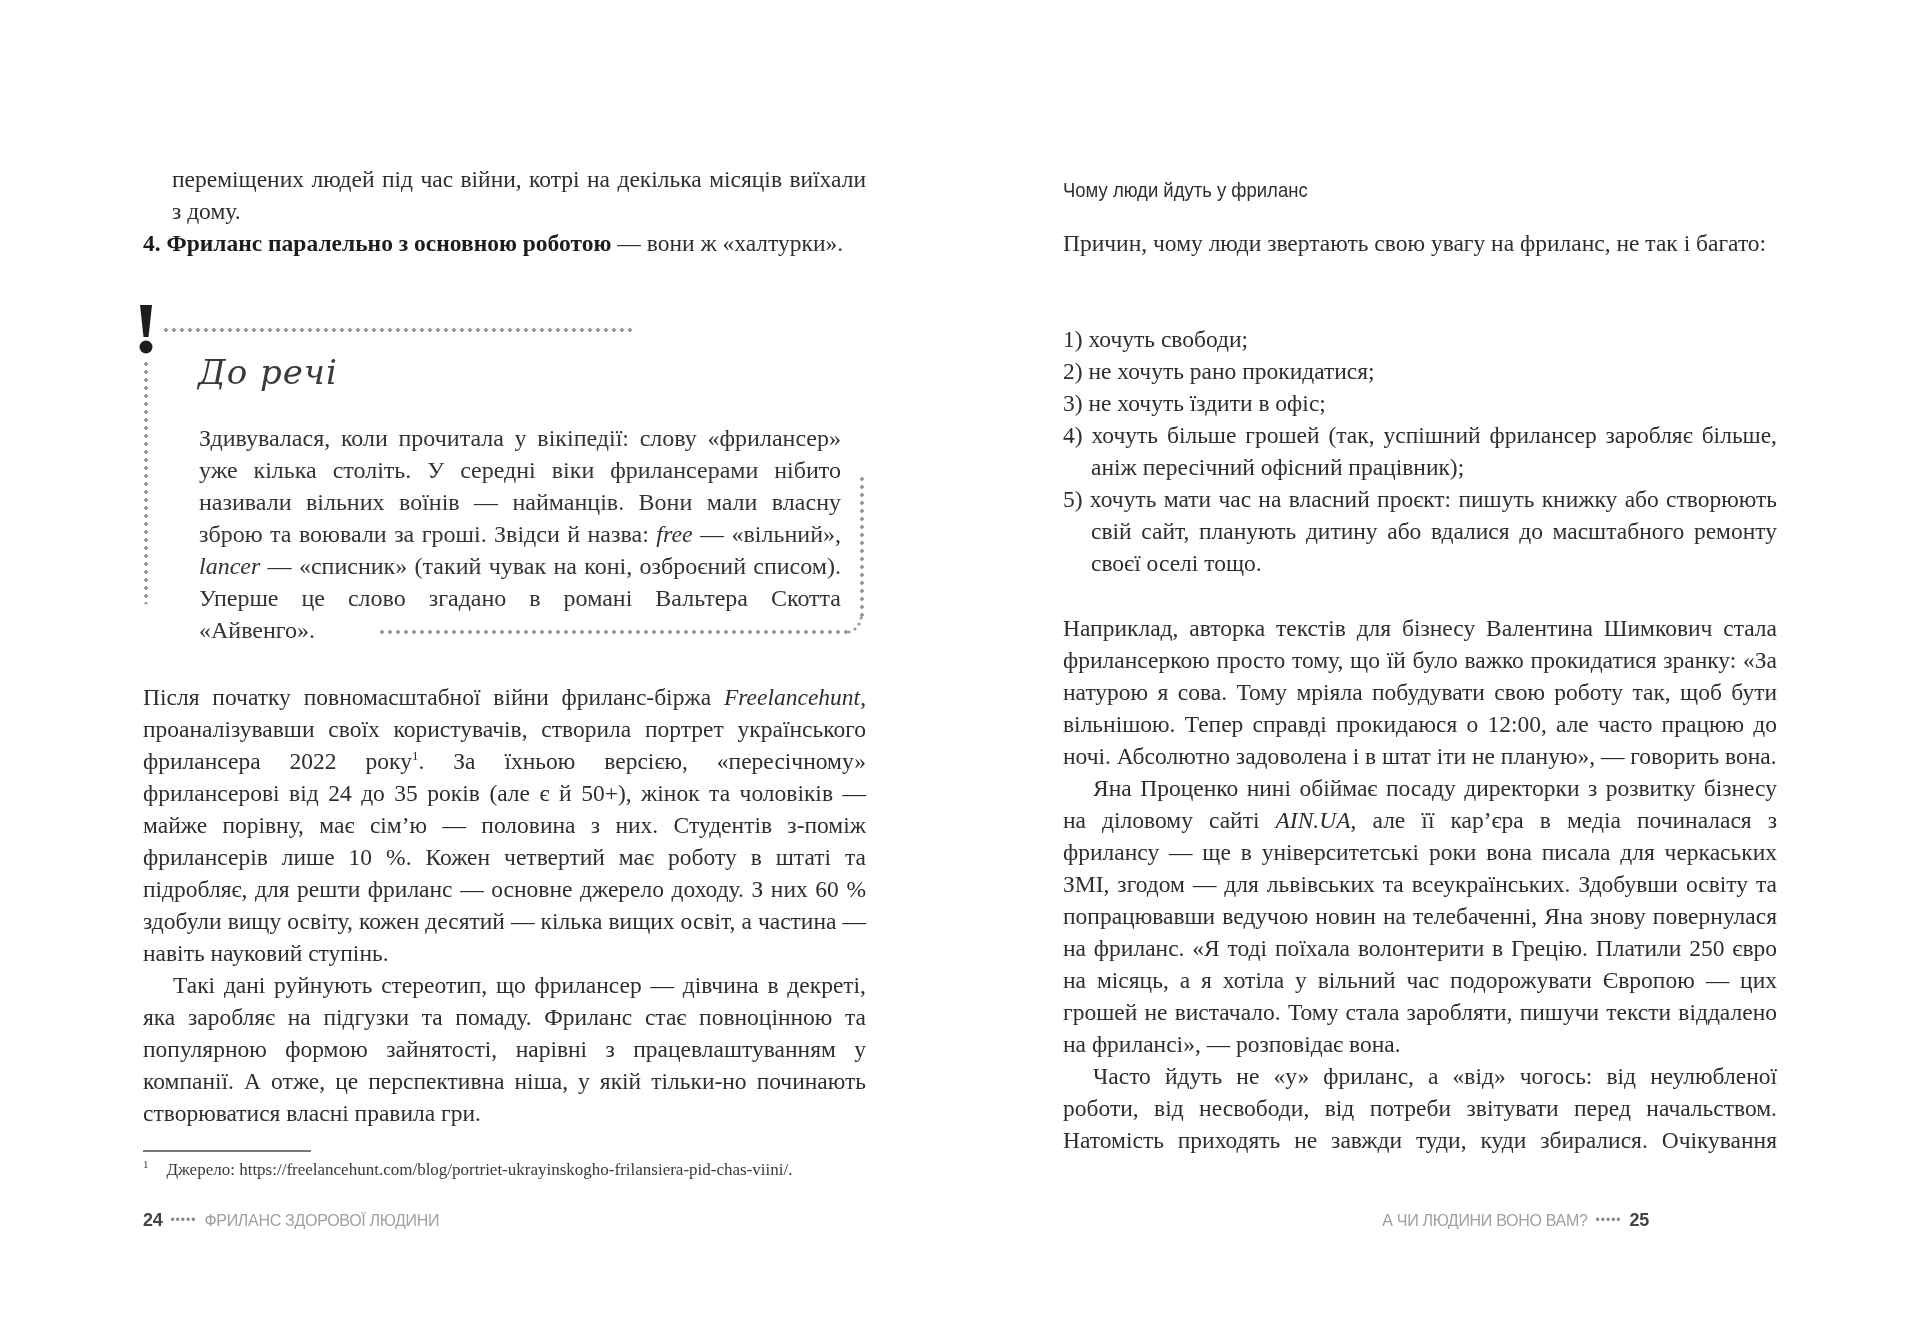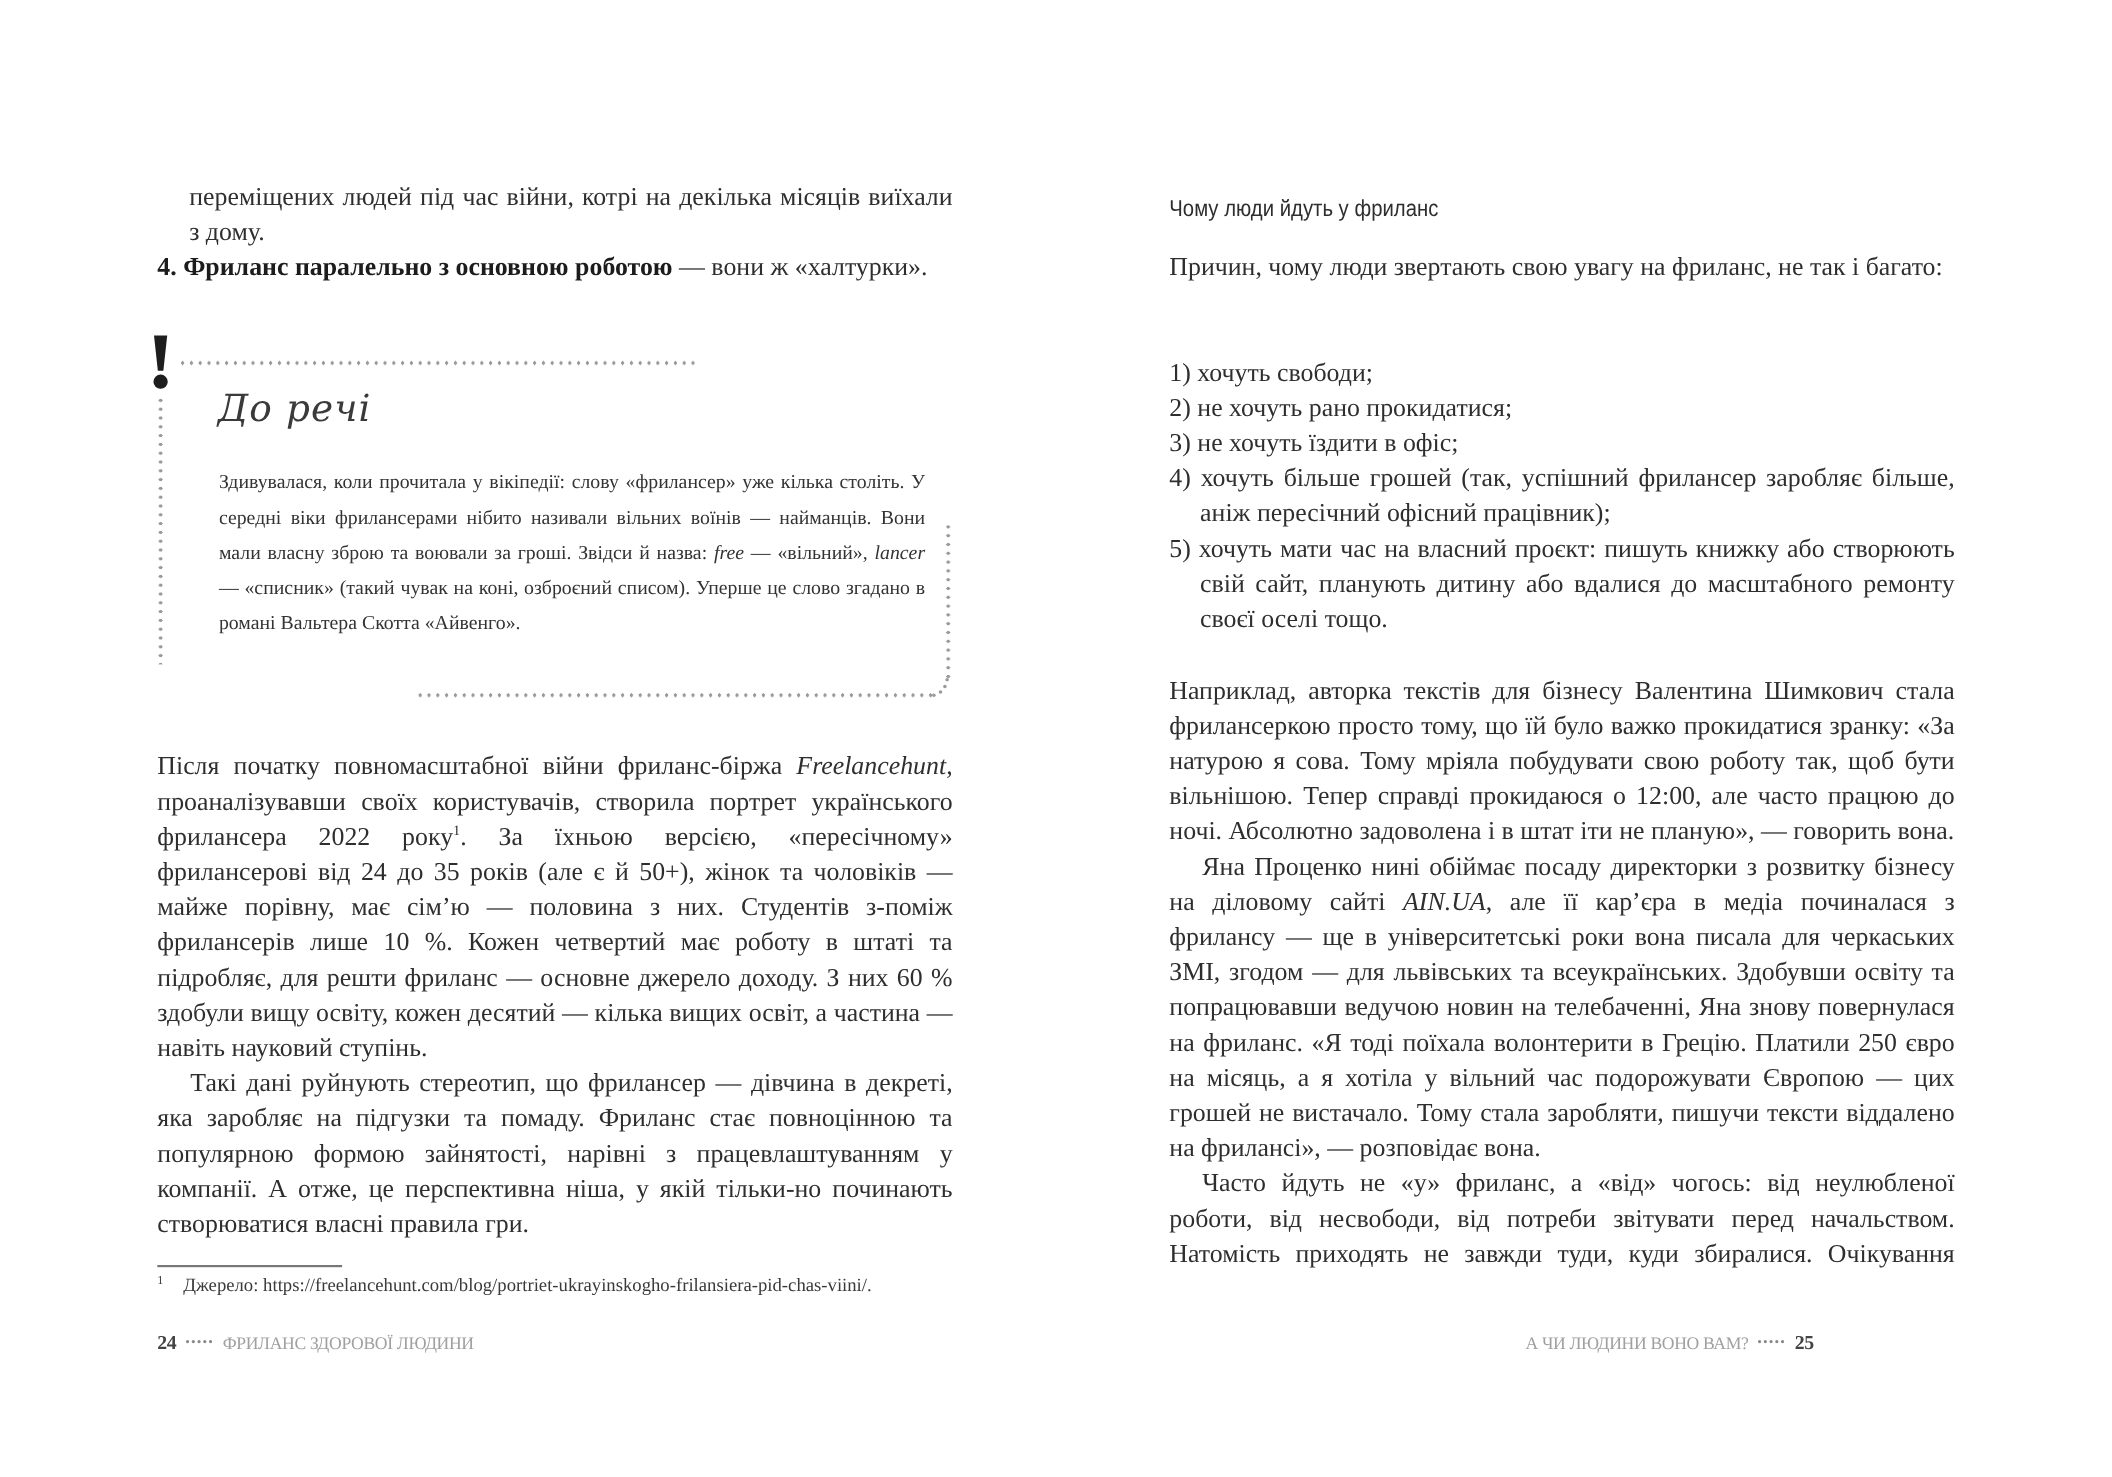--- a/index.html
+++ b/index.html
@@ -16,28 +16,28 @@
 
   
   .excl { position: absolute; left: 137px; top: 303px; width: 18px; height: 52px; }
   .dot-h { position: absolute; height: 4px;
     background-image: radial-gradient(circle, #9a9a9a 1.6px, transparent 1.8px);
     background-size: 8px 4px; background-repeat: repeat-x; }
   .dot-v { position: absolute; width: 4px;
     background-image: radial-gradient(circle, #9a9a9a 1.6px, transparent 1.8px);
     background-size: 4px 8px; background-repeat: repeat-y; }
   .box-title { position: absolute; left: 198px; top: 352px; font-family: "DejaVu Serif", serif; font-style: italic; font-size: 34px; color: #3a3a3a; letter-spacing: 1px; }
-  .box-text { position: absolute; left: 199px; top: 422px; width: 642px; font-family: "Liberation Serif", serif; font-size: 18px; line-height: 32px; color: #333; }
+  .box-text { position: absolute; left: 199px; top: 422px; width: 642px; font-family: "Liberation Serif", serif; font-size: 24px; line-height: 32px; color: #333; }
   .box-text p { margin: 0; text-align: justify; }
 
   .footnote-rule { position: absolute; left: 143px; top: 1150px; width: 168px; height: 2px; background: #777; }
   .footnote { position: absolute; left: 143px; top: 1158px; font-family: "Liberation Serif", serif; font-size: 17px; color: #3a3a3a; width: 730px; }
   .footnote .fn-mark { font-size: 11px; vertical-align: super; margin-right: 18px; }
 
-  .footer { position: absolute; top: 1210px; font-family: Liberation Serif, serif; font-size: 16px; color: #a0a0a0; letter-spacing: -0.3px; }
+  .footer { position: absolute; top: 1210px; font-family: Liberation Sans, sans-serif; font-size: 16px; color: #a0a0a0; letter-spacing: -0.3px; }
   .footer .num { font-size: 18px; color: #444; font-weight: bold; }
   .footer .dots { letter-spacing: 1px; color: #888; font-size: 12px; margin: 0 8px; vertical-align: 2px; }
   .section-heading { position: absolute; left: 1063px; top: 178px; font-family: "Liberation Sans", sans-serif; font-size: 21px; color: #2e2e2e; transform: scaleX(0.88); transform-origin: left; }
 </style>
 </head>
 <body>
 
 <div class="page" style="left:0; width:960px;">
 
   <div class="col" style="left:143px; top:163px; width:723px;">

